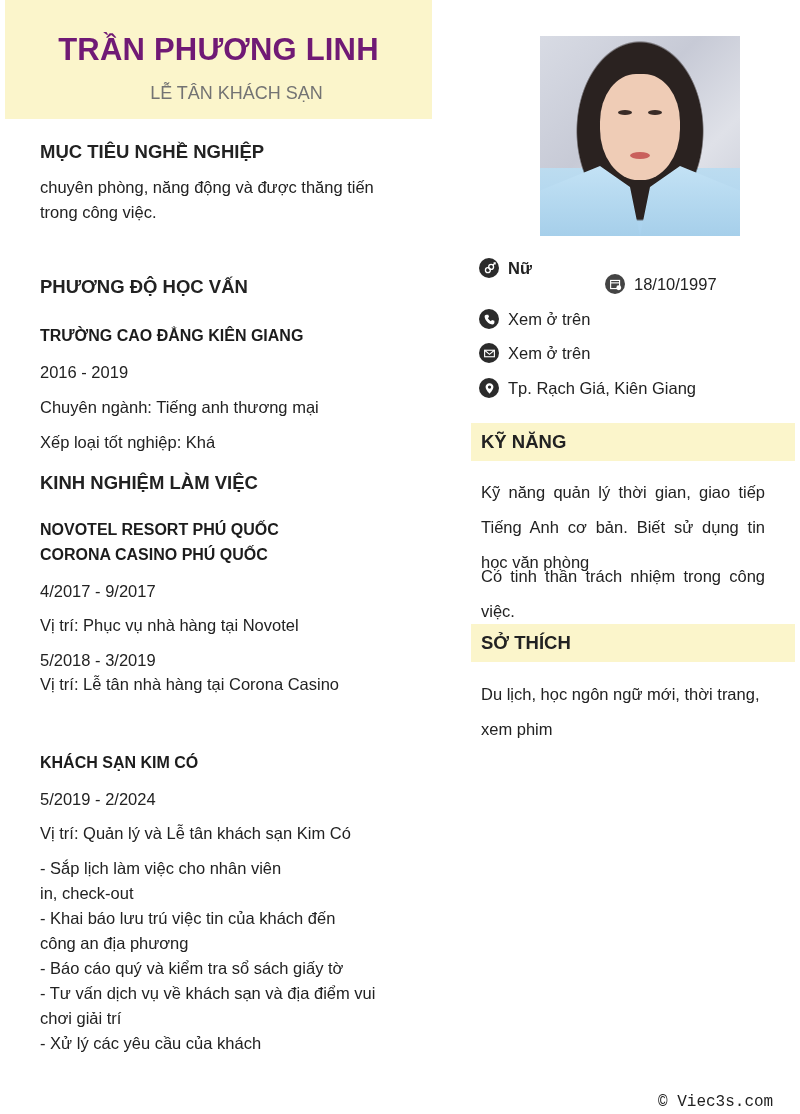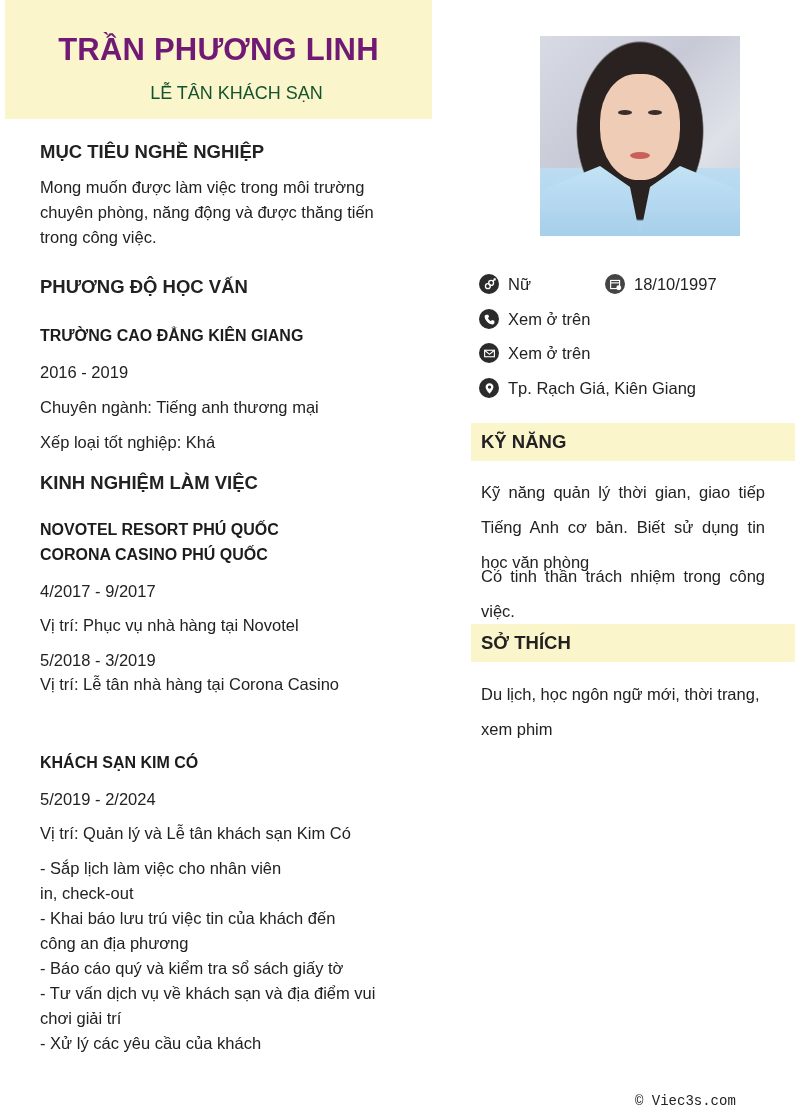--- a/index.html
+++ b/index.html
@@ -4,21 +4,21 @@
   <style>
     * { box-sizing: border-box; margin: 0; padding: 0; }
     html, body { width: 800px; height: 1114px; background: #ffffff; }
     body { position: relative; font-family: "Liberation Sans", "DejaVu Sans", sans-serif; color: #222222; overflow: hidden; }
 
     .header {
       position: absolute; left: 5px; top: 0; width: 427px; height: 119px;
       background: #fbf5cb; text-align: center;
     }
     .header .name { position: absolute; left: 0; right: 0; top: 32px; font-size: 31px; font-weight: bold; color: #701a75; letter-spacing: 0.2px; }
-    .header .job { position: absolute; left: 0; right: 0; top: 83px; font-size: 18px; color: #14532d; padding-left: 36px; }
+    .header .job { position: absolute; left: 0; right: 0; top: 83px; font-size: 18px; color: #737373; padding-left: 36px; }
     .abs { position: absolute; left: 40px; }
     .sec-title { font-size: 18.5px; font-weight: bold; color: #222; }
     .sub-title { font-size: 16px; font-weight: bold; color: #1c1c1c; line-height: 25px; }
     .txt { font-size: 16.5px; color: #222; line-height: 25px; }
 
     .photo {
       position: absolute; left: 540px; top: 36px; width: 200px; height: 200px;
       background:
         radial-gradient(ellipse 48px 62px at 100px 92px, #f0cdb8 0%, #e9c0a8 70%, transparent 72%),
         radial-gradient(ellipse 78px 110px at 100px 95px, #2a2220 0%, #2a2220 80%, transparent 82%),
@@ -41,33 +41,32 @@
     .info-row { position: absolute; display: flex; align-items: center; font-size: 16.5px; color: #222; }
     .icon { width: 20px; height: 20px; border-radius: 50%; background: #2b2b2b; display: inline-flex; align-items: center; justify-content: center; margin-right: 9px; flex: 0 0 20px; }
     .icon svg { width: 13px; height: 13px; }
 
     .bar { position: absolute; left: 471px; width: 324px; height: 38px; background: #fbf5cb; }
     .bar span { position: absolute; left: 10px; top: 8px; font-size: 18.5px; font-weight: bold; color: #222; }
 
     .right-txt { position: absolute; left: 481px; width: 284px; font-size: 16.5px; line-height: 35px; color: #222; }
     .justify { text-align: justify; }
 
-    .footer { position: absolute; left: 635px; top: 1093px; font-family: "Liberation Mono", "DejaVu Sans Mono", monospace; font-size: 14px; color: #222; }
+    .footer { position: absolute; left: 658px; top: 1093px; font-family: "Liberation Mono", "DejaVu Sans Mono", monospace; font-size: 16px; color: #222; }
   </style>
 </head>
 <body>
 
 <div class="header">
   <div class="name">TRẦN PHƯƠNG LINH</div>
   <div class="job">LỄ TÂN KHÁCH SẠN</div>
 </div>
 
 <div class="abs sec-title" style="top:141px;">MỤC TIÊU NGHỀ NGHIỆP</div>
 <div class="abs txt" style="top:175px; width:380px;">
-  <div>Mong muốn được làm việc trong môi trường</div>
   <div>chuyên phòng, năng động và được thăng tiến</div>
   <div>trong công việc.</div>
 </div>
 
 <div class="abs sec-title" style="top:276px;">PHƯƠNG ĐỘ HỌC VẤN</div>
 <div class="abs sub-title" style="top:323px;">TRƯỜNG CAO ĐẲNG KIÊN GIANG</div>
 <div class="abs txt" style="top:360px;">2016 - 2019</div>
 <div class="abs txt" style="top:395px;">Chuyên ngành: Tiếng anh thương mại</div>
 <div class="abs txt" style="top:430px;">Xếp loại tốt nghiệp: Khá</div>
 
@@ -96,21 +95,21 @@
 </div>
 
 <div class="photo" title="portrait photo">
   <div class="face"></div>
   <div class="eye" style="left:78px;"></div>
   <div class="eye" style="left:108px;"></div>
   <div class="lips"></div>
   <div class="shirt"></div>
 </div>
 
-<div class="info-row" style="left:479px; top:274px;">
+<div class="info-row" style="left:479px; top:258px;font-weight:bold;">
   <span class="icon">
     <svg viewBox="0 0 16 16">
         <circle cx="6" cy="10" r="3" fill="none" stroke="#fff" stroke-width="1.6"></circle>
         <circle cx="10" cy="6" r="3" fill="none" stroke="#fff" stroke-width="1.6"></circle>
         <path d="M12 4 L15 1 M13 1 H15 V3" stroke="#fff" stroke-width="1.4" fill="none"></path>
       </svg>
   </span>
   <span>Nữ</span>
 </div>
 <div class="info-row" style="left:605px; top:274px;">

